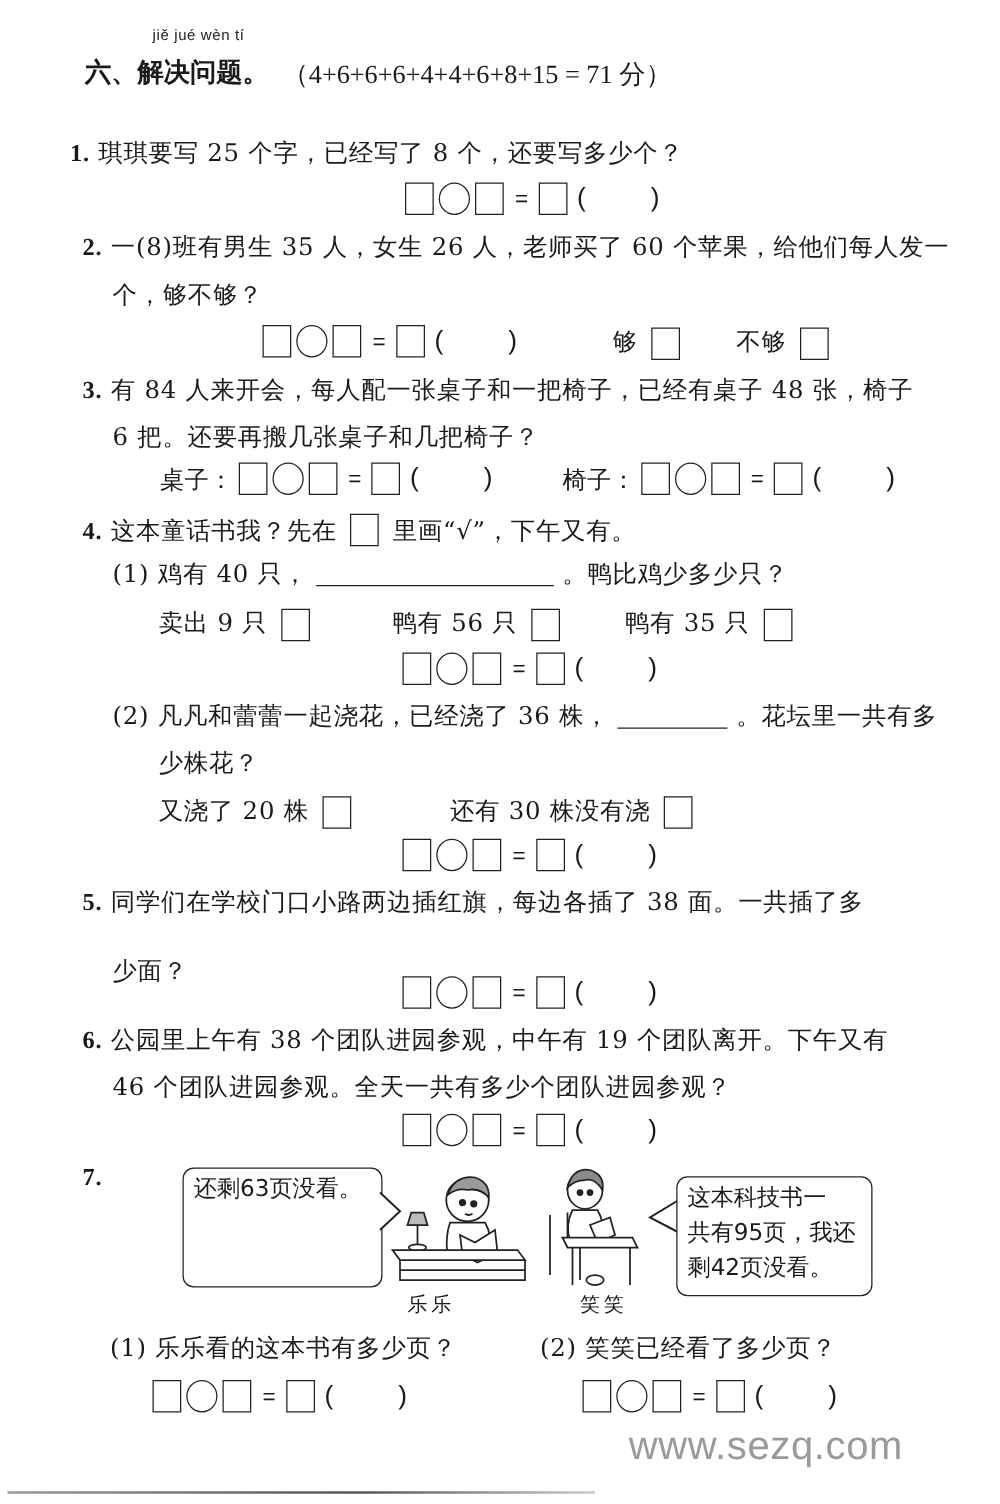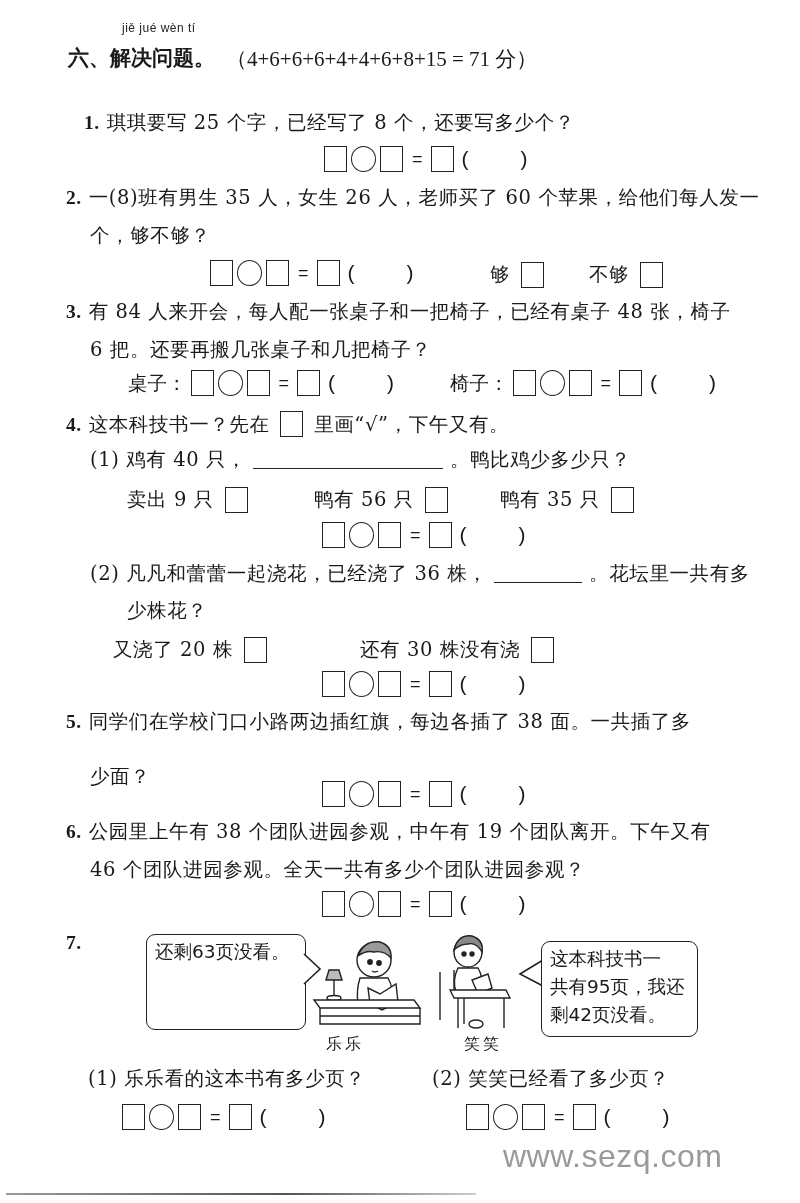--- a/index.html
+++ b/index.html
@@ -26,21 +26,21 @@
   .watermark { font-family: "Liberation Sans", sans-serif; font-size: 32px; color: #9a9a9a; letter-spacing: 0.5px; }
   .rule { position: absolute; left: 6px; top: 1193px; width: 470px; height: 2px; background: linear-gradient(to right, #999, #555 60%, #ccc); }
 </style>
 </head>
 <body>
 
 <div class="abs pinyin" style="left:122px; top:21px;">jiě  jué wèn  tí</div>
 <div class="abs sec-title" style="left:68px; top:44px;">六、解决问题。</div>
 <div class="abs sec-score" style="left:226px; top:45px;">（4+6+6+6+4+4+6+8+15 = 71 分）</div>
 
-<div class="abs q" style="left:84px; top:113px;text-align:center;">
+<div class="abs q" style="left:56px; top:113px;text-align:center;">
   <span class="num">1.</span>
   <span>琪琪要写 25 个字，已经写了 8 个，还要写多少个？</span>
 </div>
 <div class="eq" style="left:324px; top:145px;">
   <span class="box"></span>
   <span class="circ"></span>
   <span class="box"></span>
   <span class="eqsign">=</span>
   <span class="box"></span>
   <span class="paren" style="margin-left:8px;">(</span>
@@ -95,21 +95,21 @@
   <span class="box"></span>
   <span class="eqsign">=</span>
   <span class="box"></span>
   <span class="paren" style="margin-left:8px;">(</span>
   <span class="paren-gap"></span>
   <span class="paren">)</span>
 </div>
 
 <div class="abs q" style="left:66px; top:411px;">
   <span class="num">4.</span>
-  <span>这本科技书一？先在</span>
+  <span>这本童话书我？先在</span>
   <span class="checkbox" style="margin:0 4px; vertical-align:-6px;"></span>
   <span>里画“√”，下午又有。</span>
 </div>
 <div class="abs q" style="left:90px; top:449px;">
   <span>(1)</span>
   <span>鸡有 40 只，</span>
   <span class="blank" style="width:190px;"></span>
   <span>。鸭比鸡少多少只？</span>
 </div>
 <div class="abs q" style="left:127px; top:487px;">
@@ -135,21 +135,21 @@
   <span class="paren">)</span>
 </div>
 
 <div class="abs q" style="left:90px; top:563px;">
   <span>(2)</span>
   <span>凡凡和蕾蕾一起浇花，已经浇了 36 株，</span>
   <span class="blank" style="width:88px;"></span>
   <span>。花坛里一共有多</span>
 </div>
 <div class="abs q" style="left:127px; top:601px;">少株花？</div>
-<div class="abs q" style="left:113px; top:637px;">
+<div class="abs q" style="left:127px; top:637px;">
   <span>又浇了 20 株</span>
   <span class="checkbox"></span>
 </div>
 <div class="abs q" style="left:360px; top:637px;">
   <span>还有 30 株没有浇</span>
   <span class="checkbox"></span>
 </div>
 <div class="eq" style="left:322px; top:670px;">
   <span class="box"></span>
   <span class="circ"></span>

